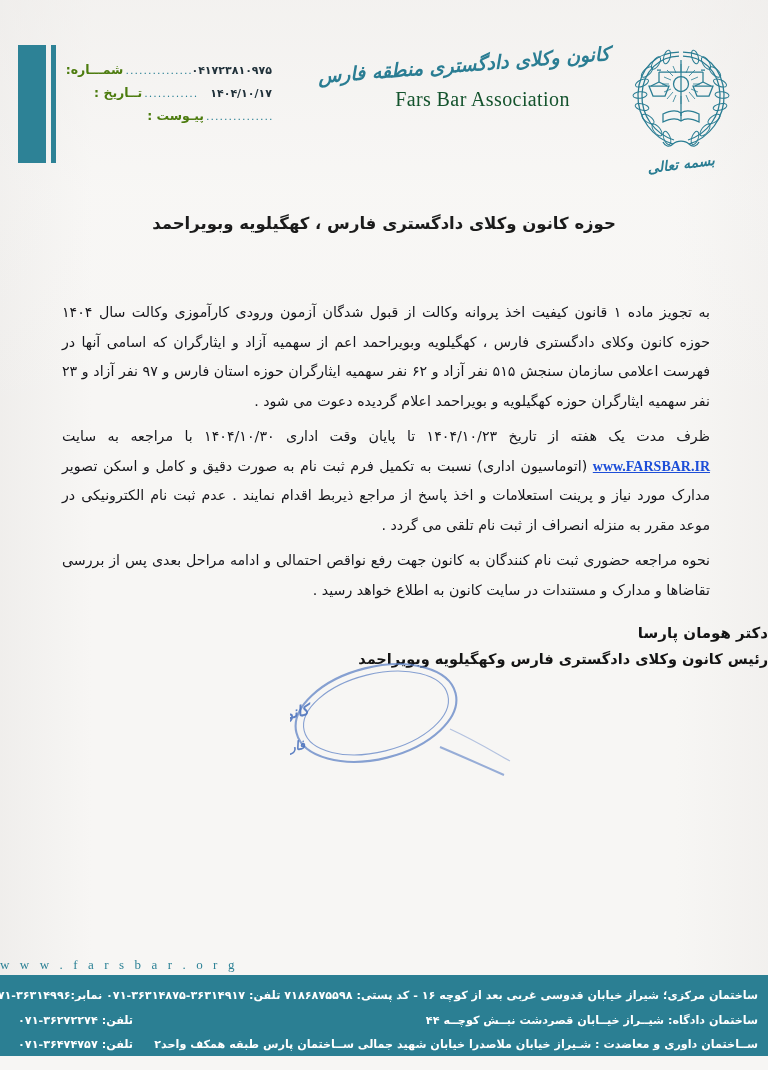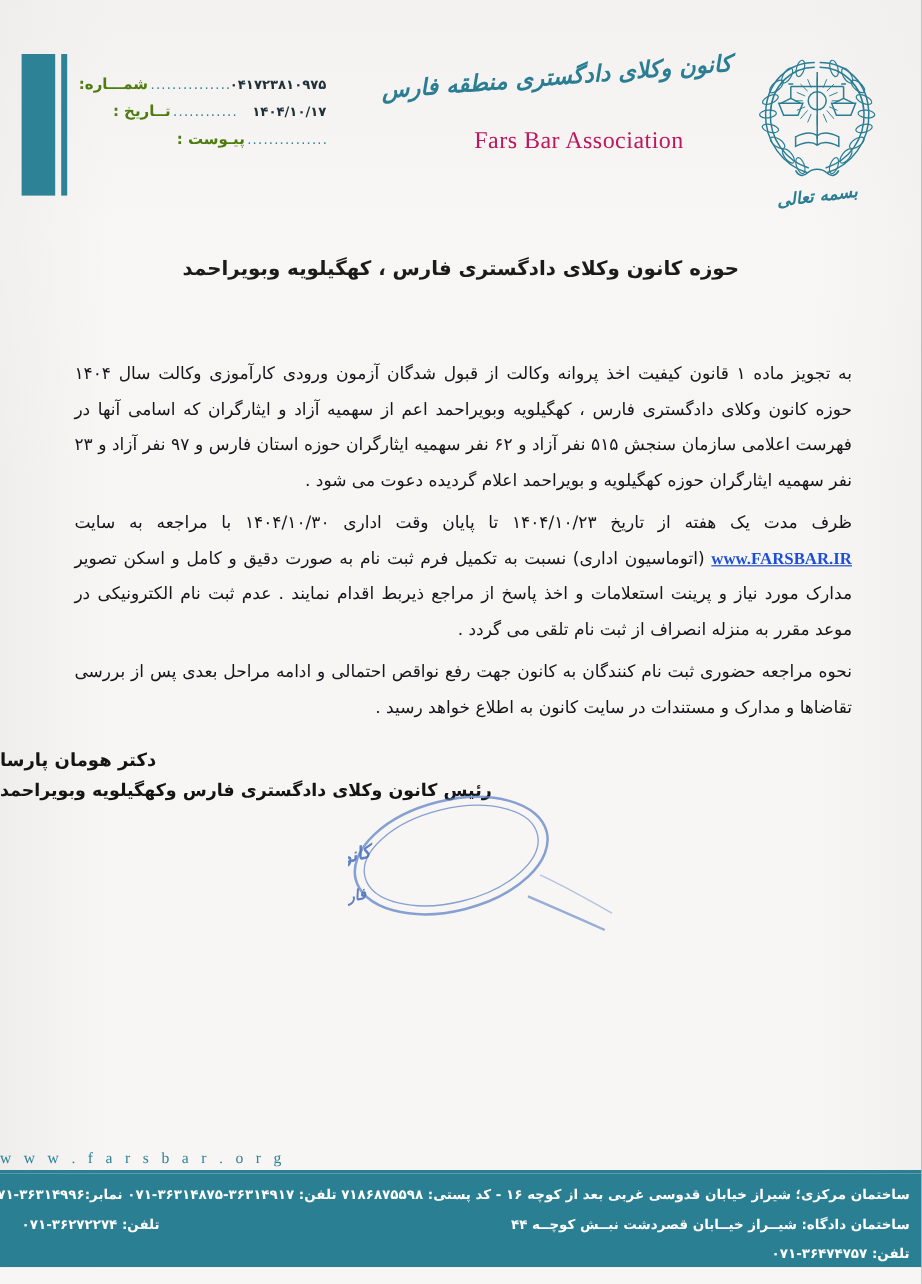--- a/index.html
+++ b/index.html
@@ -114,22 +114,22 @@
     font-size: 19px;
     font-weight: bold;
     font-style: italic;
     letter-spacing: 0.5px;
     transform: rotate(-4.5deg);
     transform-origin: center;
     direction: rtl;
     white-space: nowrap;
   }
   .brand-en {
-    margin-top: 32px;
-    color: #be185d;
+    margin-top: 14px;
+    color: #14532d;
     font-family: "Liberation Serif", "DejaVu Serif", serif;
     font-size: 20px;
     letter-spacing: 0.4px;
     direction: ltr;
   }
 
   .emblem-wrap {
     position: absolute;
     top: 42px;
     left: 626px;
@@ -188,21 +188,21 @@
     font-size: 14px;
     direction: ltr;
     unicode-bidi: embed;
   }
 
   
   .signature {
     position: absolute;
     top: 620px;
     left: 0; right: 0;
-    text-align: left;
+    text-align: right;
     direction: rtl;
   }
   .sig-name {
     color: #141414;
     font-size: 15px;
     font-weight: bold;
     line-height: 26px;
   }
   .sig-role {
     color: #141414;
@@ -451,20 +451,21 @@
       </span>
     </div>
     <div class="footer-line">
       <span class="f-main">ساختمان دادگاه: شیــراز  خیــابان  قصردشت نبــش  کوچــه ۴۴</span>
       <span class="f-tel">
         <span>تلفن:</span>
         <span class="tnum">۰۷۱-۳۶۲۷۲۲۷۴</span>
       </span>
     </div>
     <div class="footer-line">
+      <span class="f-main">ســاختمان داوری و معاضدت : شـیراز خیابان ملاصدرا خیابان شهید جمالی ســاختمان پارس طبقه همکف واحد۲</span>
       <span class="f-tel">
         <span>تلفن:</span>
         <span class="tnum">۰۷۱-۳۶۴۷۴۷۵۷</span>
       </span>
     </div>
   </div>
 
   <div class="footer-strip"></div>
 </div>
 

